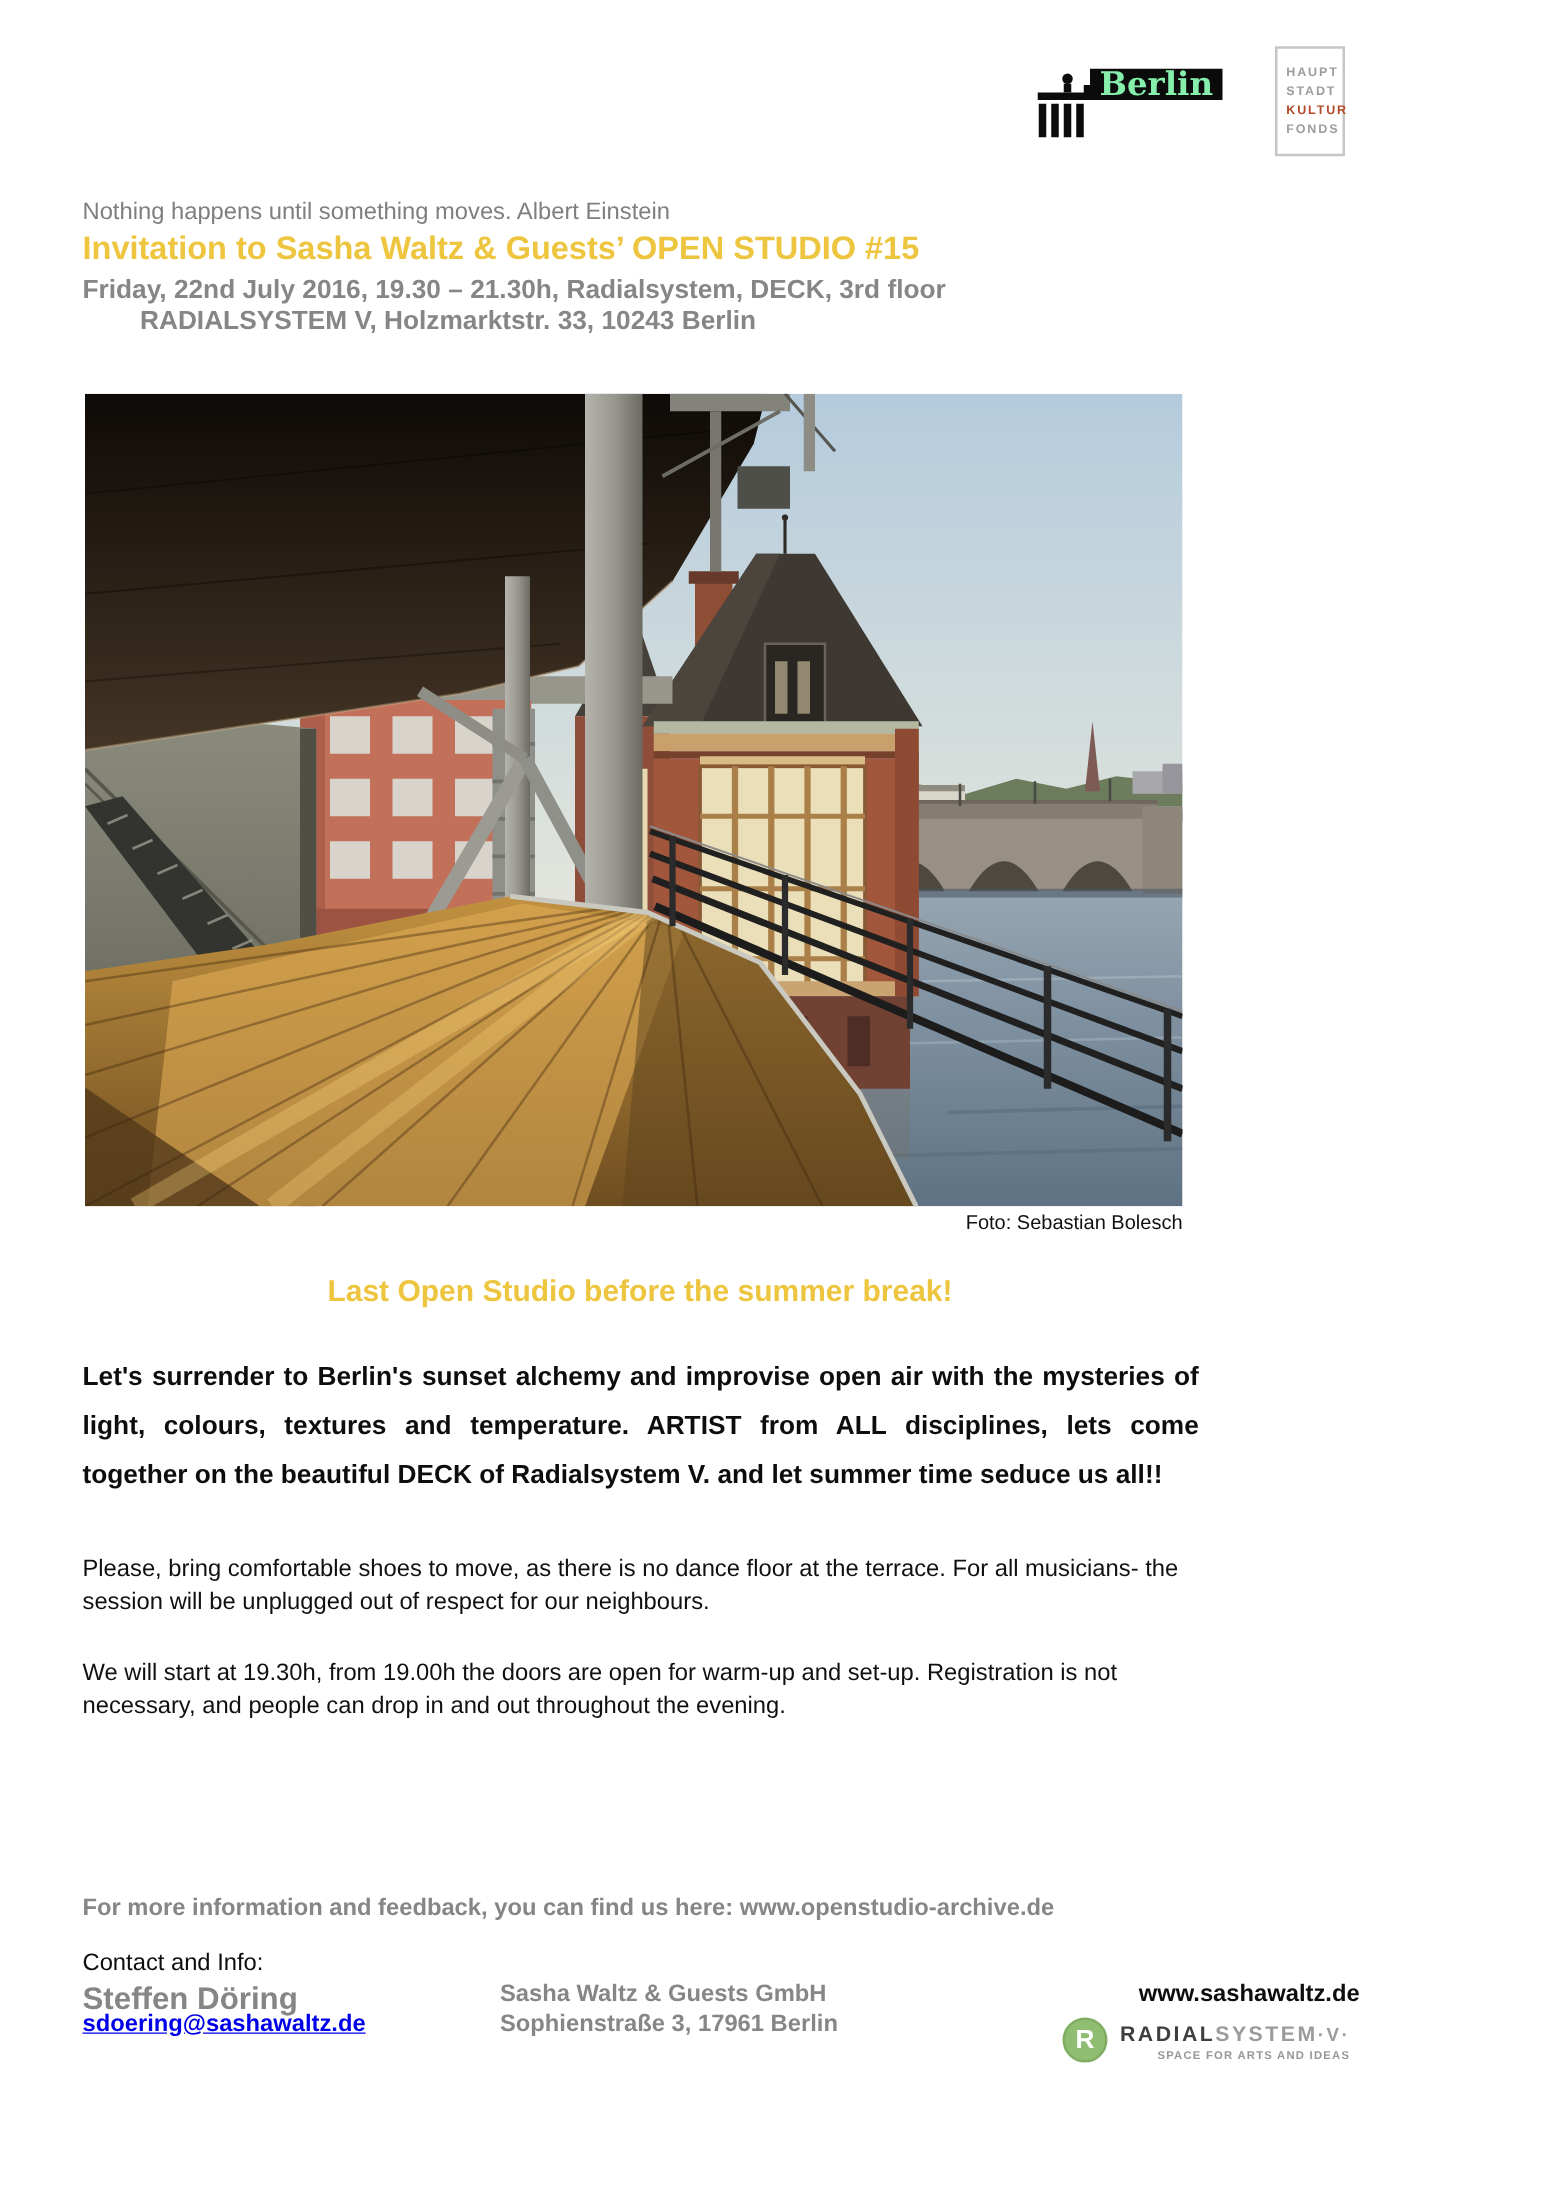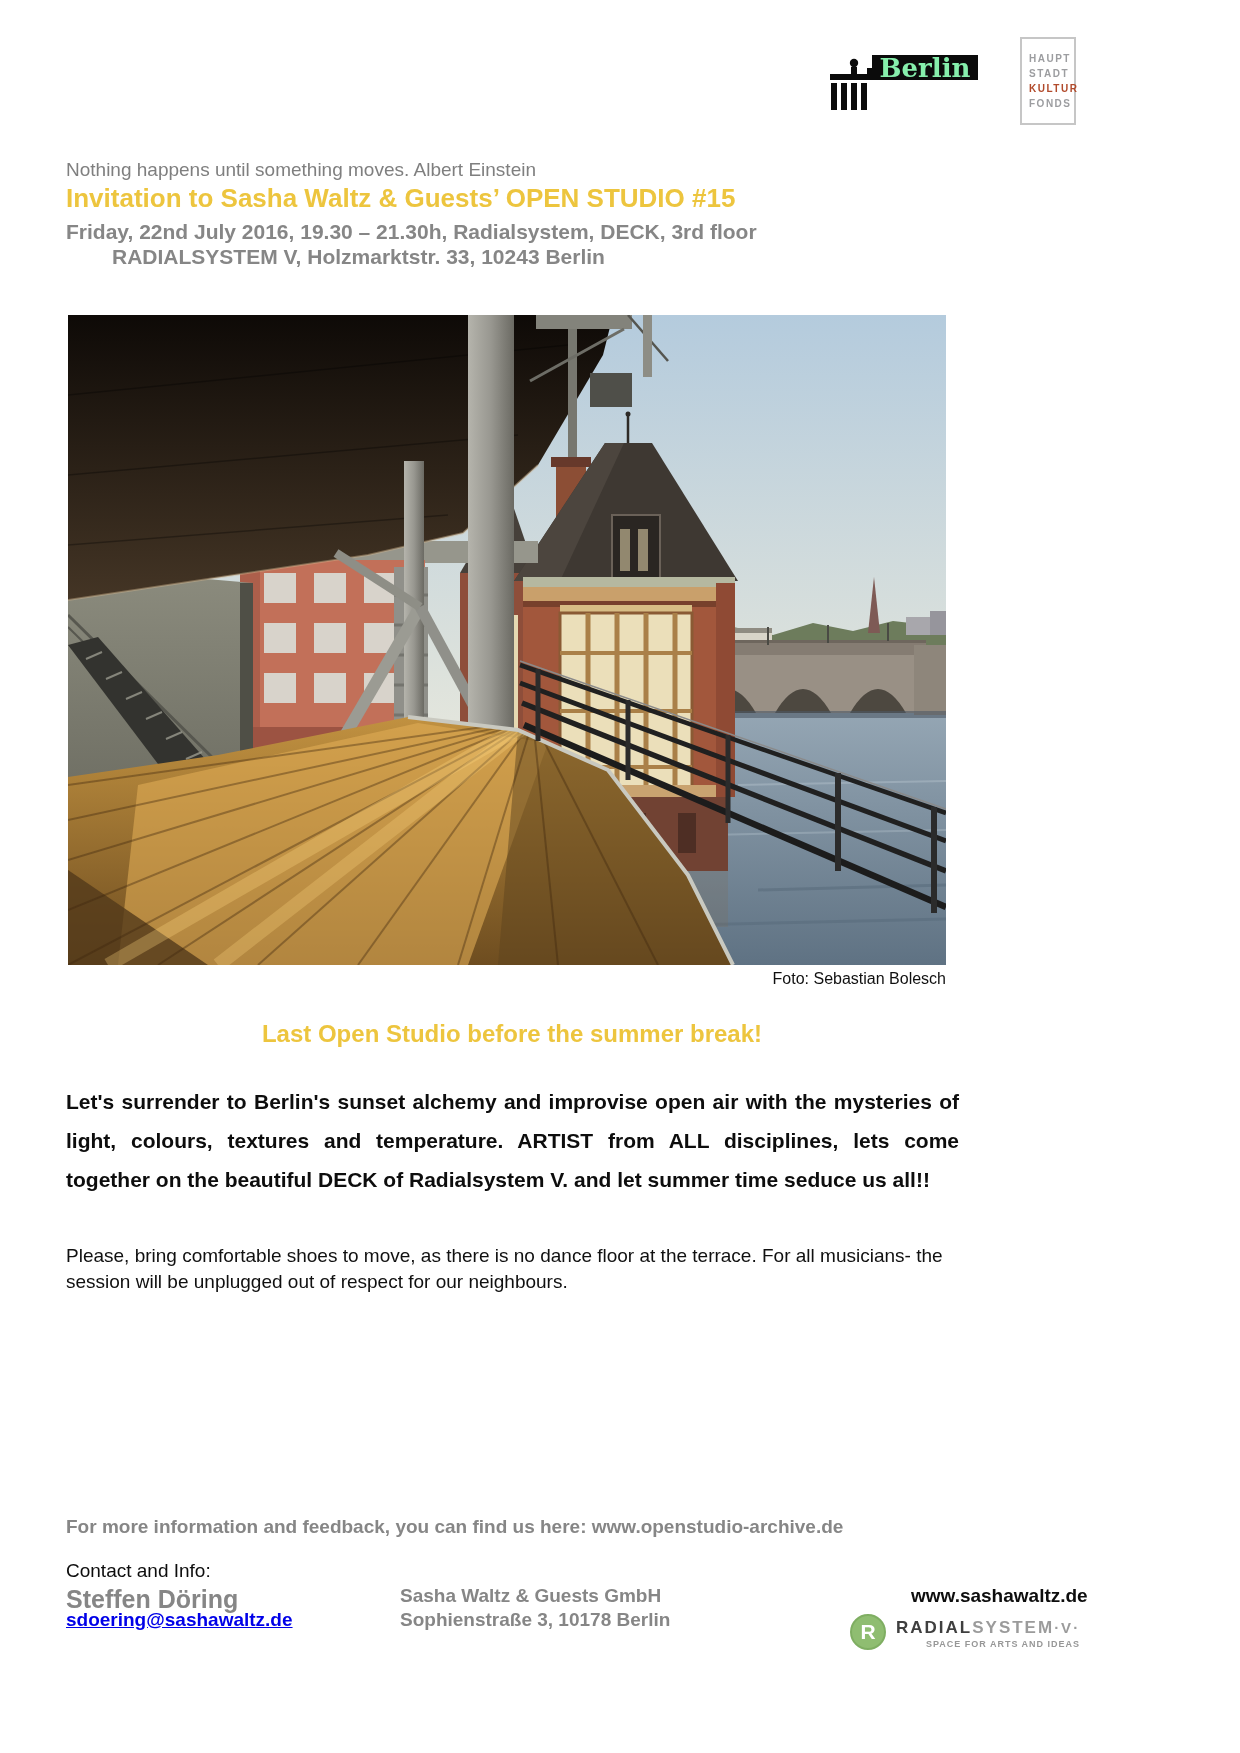--- a/index.html
+++ b/index.html
@@ -273,27 +273,28 @@
       <line x1="660" y1="420" x2="660" y2="508" stroke="#2b2b2b" stroke-width="5"></line>
       <line x1="770" y1="458" x2="770" y2="556" stroke="#2b2b2b" stroke-width="6"></line>
       <line x1="866" y1="492" x2="866" y2="598" stroke="#2b2b2b" stroke-width="6"></line>
     </svg>
   </div>
   <div class="abs caption">Foto: Sebastian Bolesch</div>
 
   <div class="abs headline">Last Open Studio before the summer break!</div>
   <div class="abs lead">Let's surrender to Berlin's sunset alchemy and improvise open air with the mysteries of light, colours, textures and temperature. ARTIST from ALL disciplines, lets come together on the beautiful DECK of Radialsystem V. and let summer time seduce us all!!</div>
   <div class="abs para1">Please, bring comfortable shoes to move, as there is no dance floor at the terrace. For all musicians- the session will be unplugged out of respect for our neighbours.</div>
+  <div class="abs para2">We will start at 19.30h, from 19.00h the doors are open for warm-up and set-up. Registration is not necessary, and people can drop in and out throughout the evening.</div>
   <div class="abs infoline nowrap">For more information and feedback, you can find us here: www.openstudio-archive.de</div>
 
   <div class="abs contact-heading nowrap">Contact and Info:</div>
   <div class="abs contact-name nowrap">Steffen Döring</div>
   <a class="abs contact-email nowrap" href="#">sdoering@sashawaltz.de</a>
   <div class="abs company-name nowrap">Sasha Waltz &amp; Guests GmbH</div>
-  <div class="abs company-address nowrap">Sophienstraße 3, 10178 Berlin</div>
+  <div class="abs company-address nowrap">Sophienstraße 3, 17961 Berlin</div>
   <div class="abs website nowrap">www.sashawaltz.de</div>
 
   <div class="abs rs-logo">
     <div class="rs-circle">R</div>
     <div class="rs-text">
       <div class="rs-name">
         <span class="rs-primary">RADIAL</span><span class="rs-secondary">SYSTEM</span><span class="rs-suffix">·V·</span>
       </div>
       <div class="rs-tagline">SPACE FOR ARTS AND IDEAS</div>
     </div>

